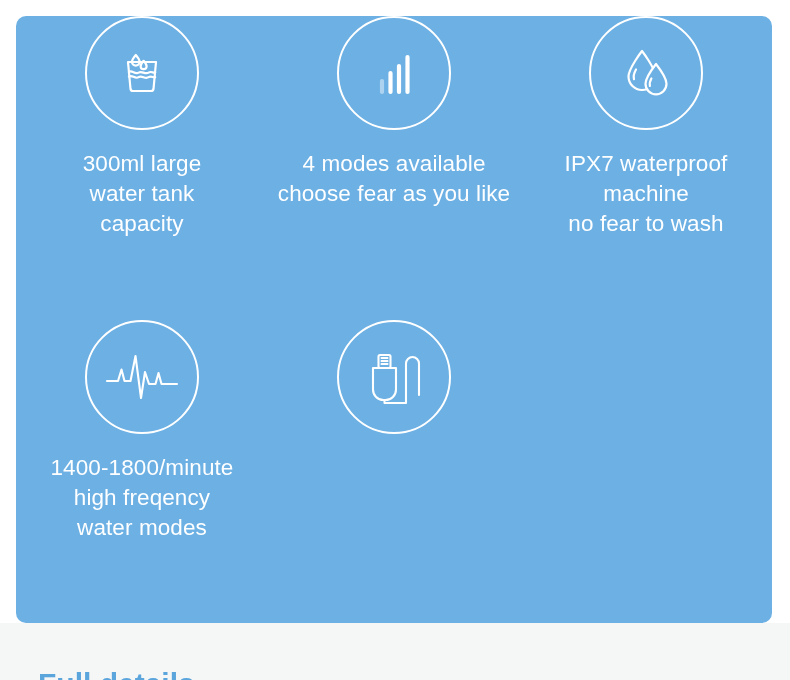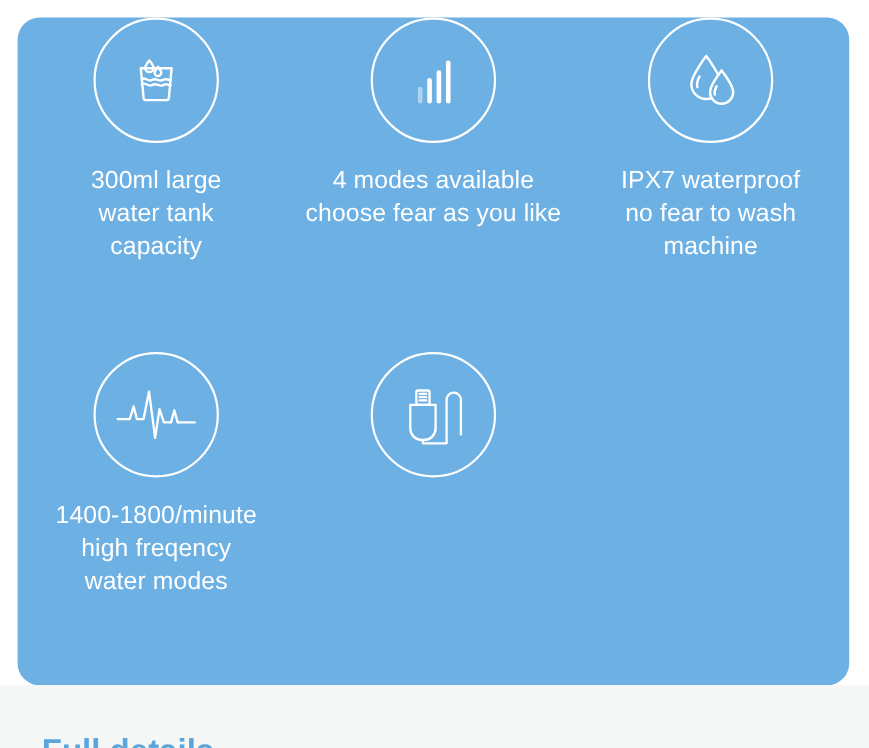--- a/index.html
+++ b/index.html
@@ -19,21 +19,21 @@
     height: 680px;
     background: #ffffff;
   }
   #feature-card {
     position: absolute;
     left: 16px;
     top: 16px;
     width: 756px;
     height: 607px;
     background: #6cb0e4;
-    border-radius: 20px;
+    border-radius: 10px;
     box-sizing: border-box;
     padding: 0;
   }
   .grid {
     position: absolute;
     left: 0;
     top: 0;
     width: 100%;
     height: 100%;
     display: grid;
@@ -135,22 +135,22 @@
         <div class="icon-circle">
           <svg width="62" height="62" viewBox="0 0 62 62" fill="none" stroke="#ffffff" stroke-width="2.2" stroke-linecap="round" stroke-linejoin="round">
             <path d="M27 9 C27 9, 13.5 26.5, 13.5 34.5 A13.5 13.5 0 0 0 40.5 34.5 C40.5 26.5, 27 9, 27 9 Z"></path>
             <path d="M21 27.5 C19 31, 18.2 34, 19 37.2"></path>
             <path d="M41 22 C41 22, 30.5 35.6, 30.5 41.8 A10.5 10.5 0 0 0 51.5 41.8 C51.5 35.6, 41 22, 41 22 Z" fill="#6cb0e4"></path>
             <path d="M36.4 36.5 C34.9 39.2, 34.3 41.5, 34.9 44"></path>
           </svg>
         </div>
         <div class="caption">
           <span class="line">IPX7 waterproof</span>
+          <span class="line">machine</span>
           <span class="line">no fear to wash</span>
-          <span class="line">machine</span>
         </div>
       </div>
 
       <div class="feature row-bottom">
         <div class="icon-circle">
           <svg width="78" height="62" viewBox="0 0 78 62" fill="none" stroke="#ffffff" stroke-width="2.1" stroke-linecap="round" stroke-linejoin="round">
             <path d="M4 35 L15 35 L18.5 23.5 L21.5 35 L27.5 35 L32.5 10 L38 52 L42 26 L46 38 L52.5 38 L55.5 27 L58.5 38 L74 38"></path>
           </svg>
         </div>
         <div class="caption">

